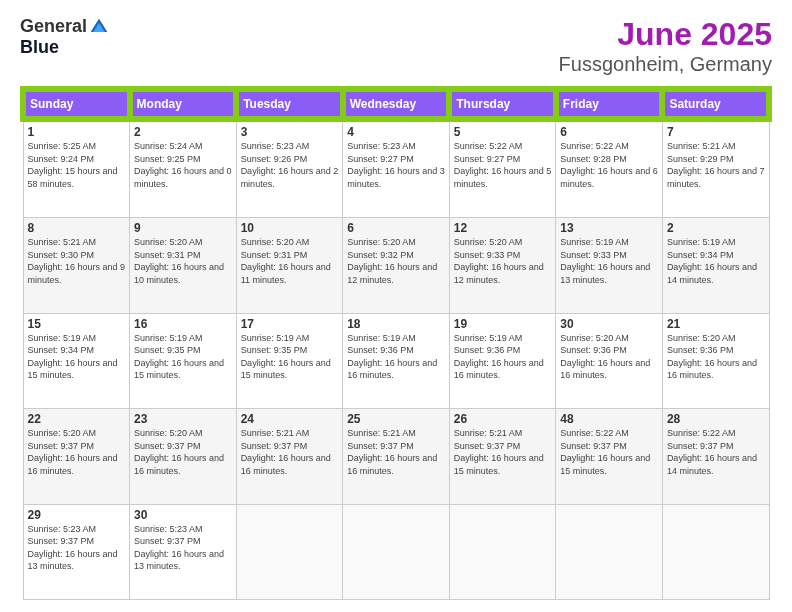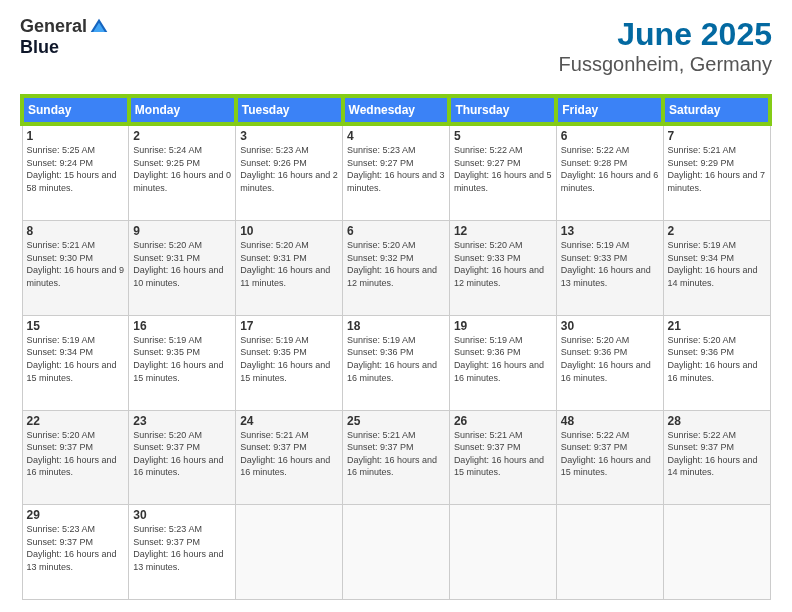--- a/index.html
+++ b/index.html
@@ -14,21 +14,21 @@
       width: 792px;
       height: 612px;
       padding: 16px 20px 12px 20px;
       display: flex;
       flex-direction: column;
     }
     .header {
       display: flex;
       justify-content: space-between;
       align-items: flex-start;
-      margin-bottom: 18px;
+      margin-bottom: 10px;
     }
     .logo {
       display: flex;
       flex-direction: column;
       align-items: flex-start;
     }
     .logo-text {
       display: flex;
       align-items: center;
     }
@@ -46,41 +46,41 @@
       width: 20px;
       height: 20px;
       margin-left: 2px;
     }
     .title-block {
       text-align: right;
     }
     .month-title {
       font-size: 32px;
       font-weight: bold;
-      color: #0369a1;
+      color: #a21caf;
     }
     .location {
       font-size: 20px;
       color: #555;
     }
     .calendar {
       flex: 1;
       border: 1px solid #ccc;
       border-collapse: collapse;
       width: 100%;
       table-layout: fixed;
     }
     .calendar th {
-      background: #3b82f6;
+      background: #8b5cf6;
       color: #fff;
       font-size: 12px;
       font-weight: bold;
       padding: 5px 4px;
       text-align: left;
-      border: 4px solid #84cc16;
+      border: 6px solid #84cc16;
     }
     .calendar td {
       vertical-align: top;
       border: 1px solid #ccc;
       padding: 3px 4px;
       font-size: 9.5px;
       color: #333;
       background: #fff;
     }
     .calendar tr:nth-child(even) td {

